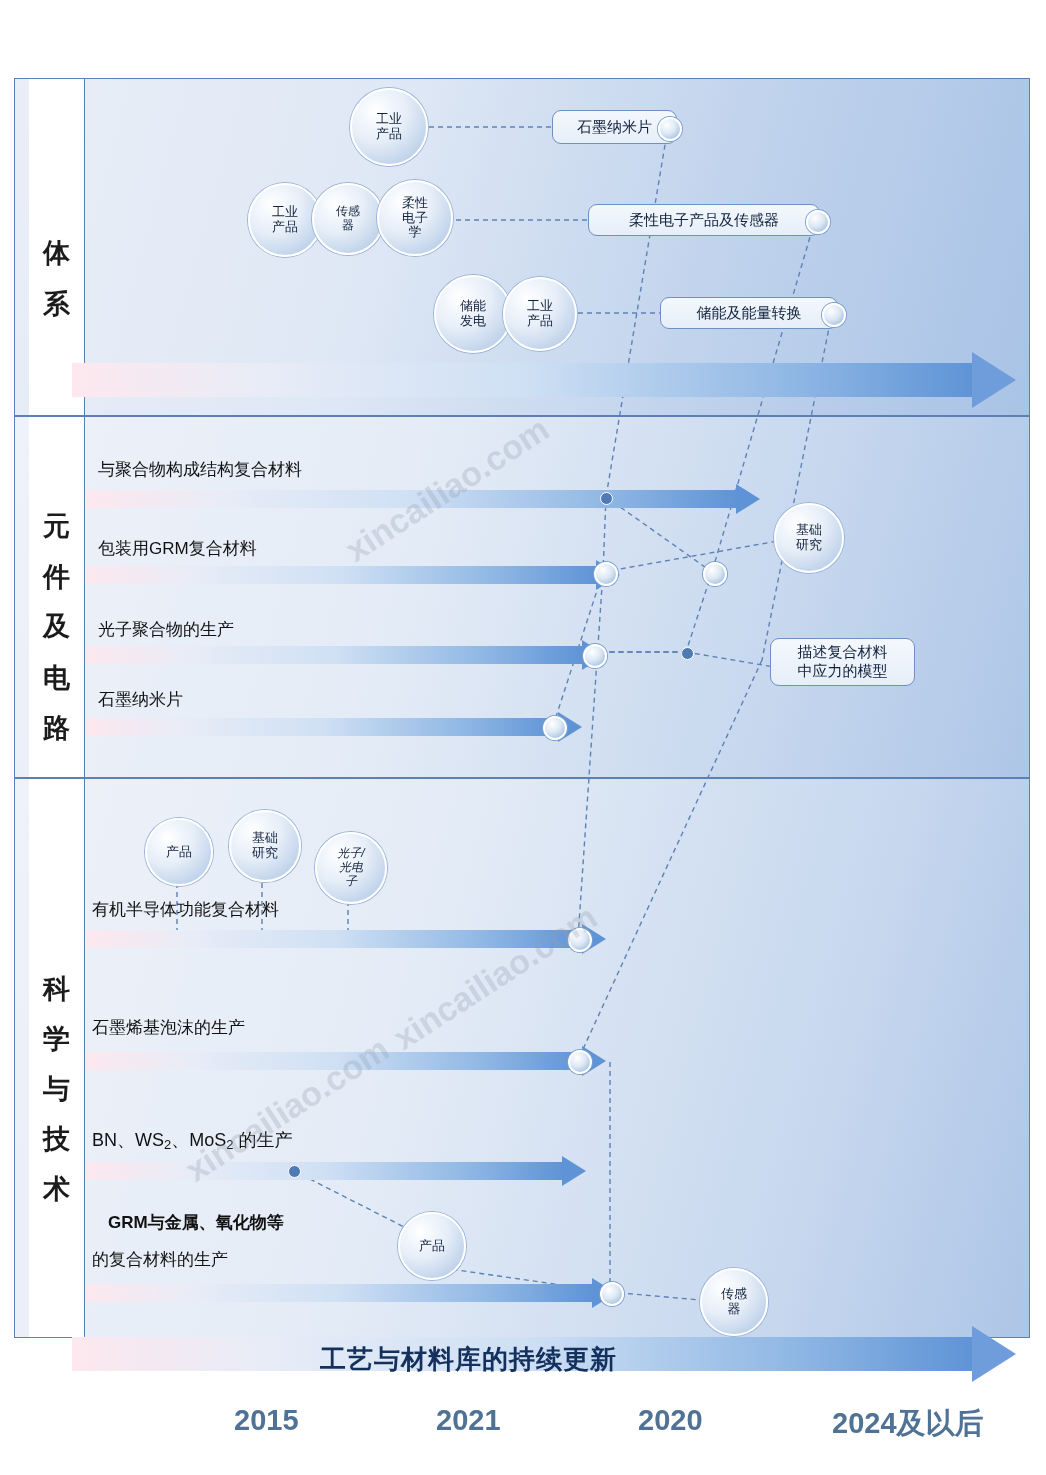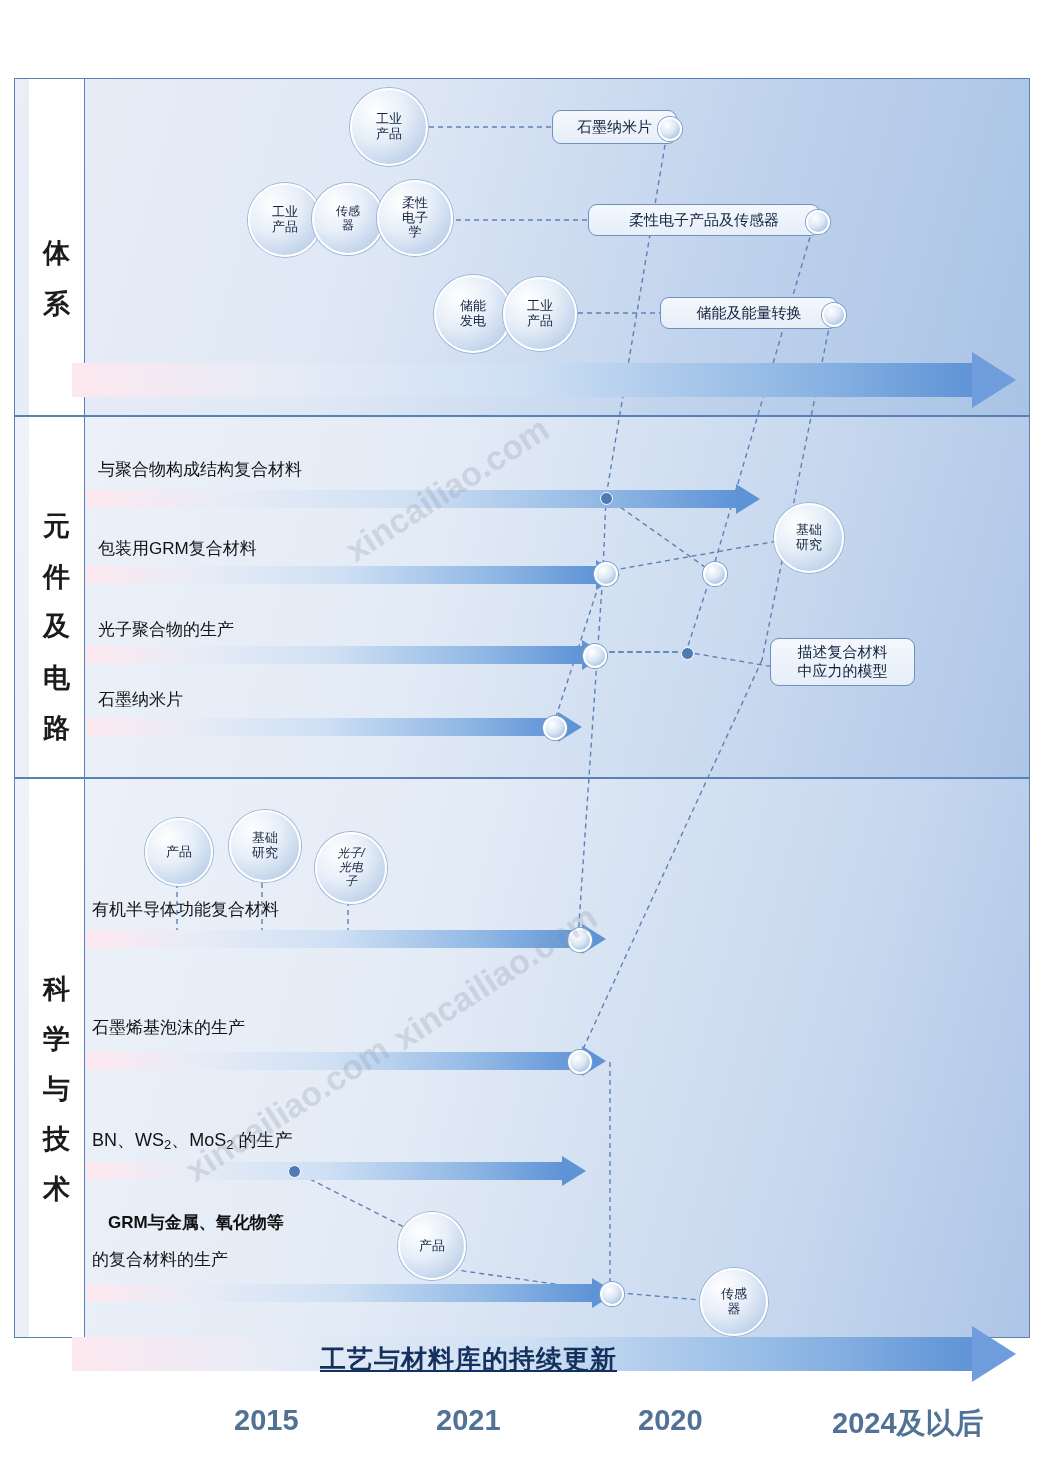--- a/index.html
+++ b/index.html
@@ -49,21 +49,21 @@
   .arrow.big{height:56px;}
   .arrow.big .bar{top:11px;height:34px;right:40px;}
   .arrow.big .head{border-top:28px solid transparent;border-bottom:28px solid transparent;border-left:44px solid #6f9ddb;}
 
   .arrow-label{
     position:absolute;font-size:17px;color:#111;white-space:nowrap;
   }
   .big-label{
     position:absolute;font-size:26px;font-weight:bold;color:#14305c;white-space:nowrap;letter-spacing:8px;
   }
-  .big-label.ltr2{letter-spacing:1px;text-decoration:underline;}
+  .big-label.ltr2{letter-spacing:1px;}
 
   
   .bubble{
     position:absolute;border-radius:50%;
     background:radial-gradient(circle at 32% 28%,#ffffff 0%,#e6eef8 42%,#a9c2e2 100%);
     border:2px solid #ffffff;
     box-shadow:0 0 0 1px #9ab3d6;
     display:flex;align-items:center;justify-content:center;text-align:center;
     color:#11223d;font-size:13px;line-height:1.15;
   }

